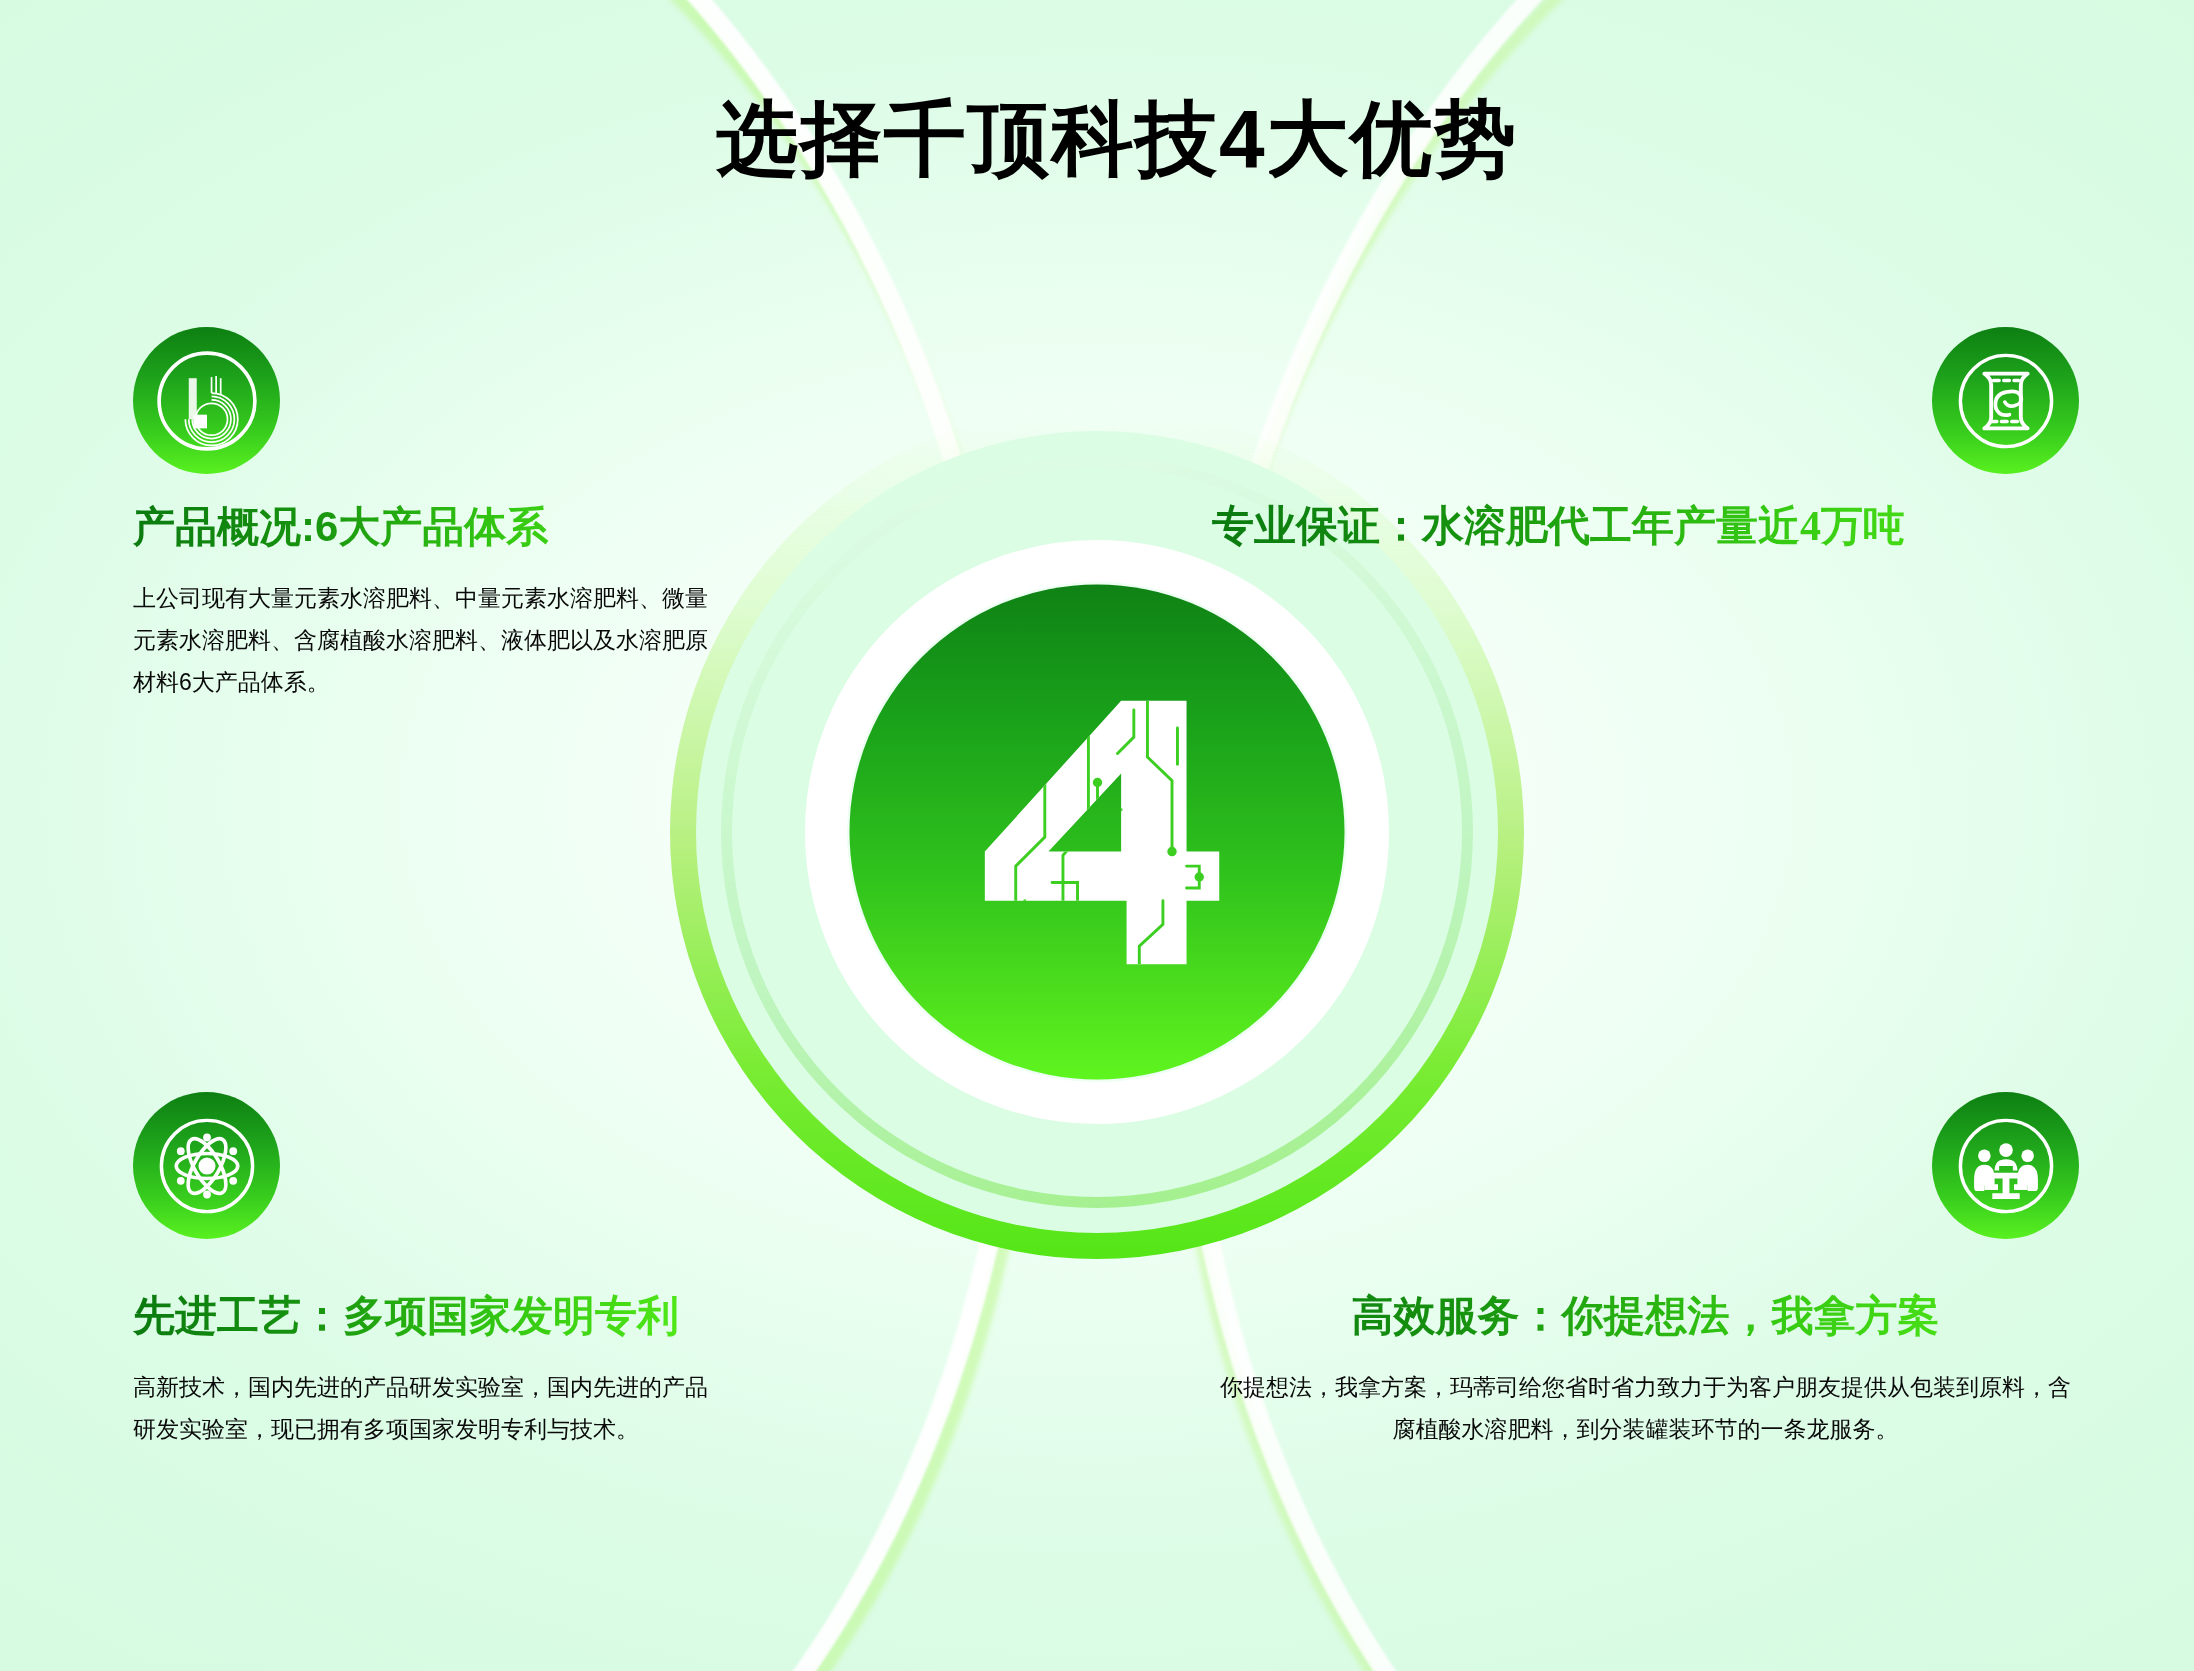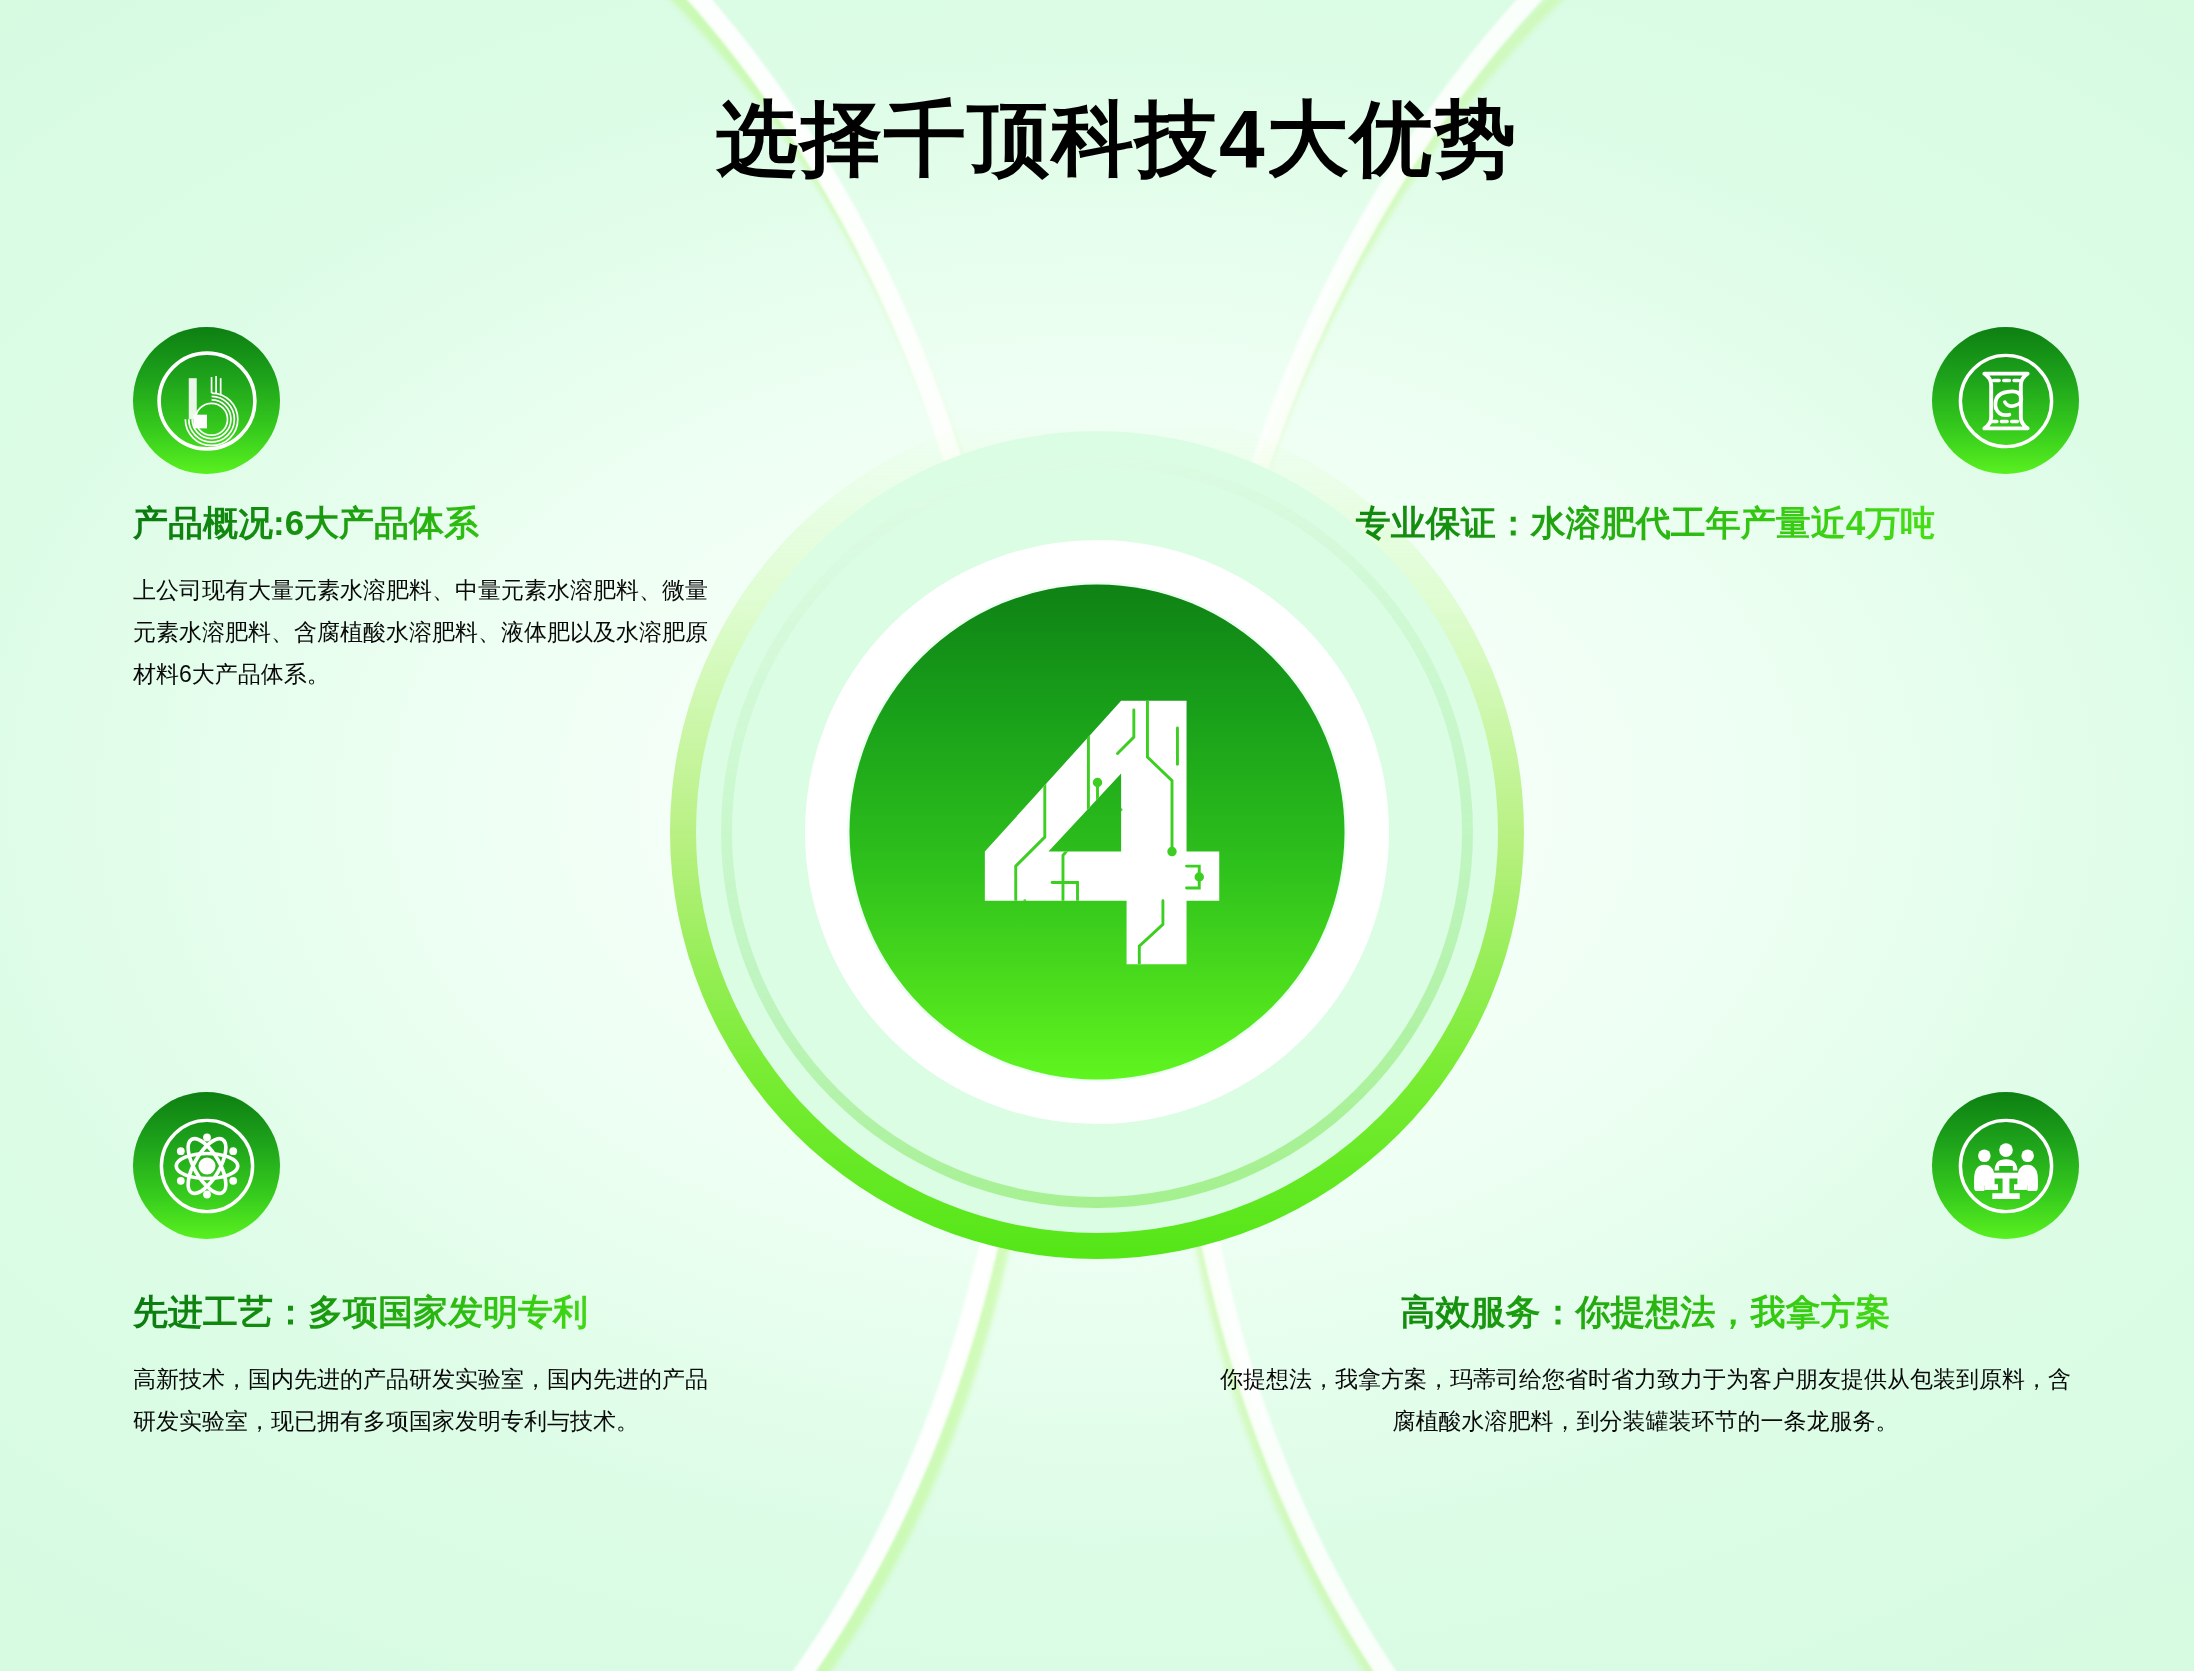--- a/index.html
+++ b/index.html
@@ -143,21 +143,21 @@
   .feature { position:absolute; width:588px; }
   .feature .icon-badge {
     width:147px; height:147px; border-radius:50%;
     background:linear-gradient(180deg,#0d7f12 0%,#1ea31b 35%,#36cb1d 70%,#59f020 100%);
     display:flex; align-items:center; justify-content:center;
     position:relative;
   }
   .icon-badge svg { width:114px; height:114px; display:block; }
 
   .feature h2 {
-    font-size:35px;
+    font-size:42px;
     font-weight:bold;
     line-height:1.12;
     white-space:nowrap;
     background:linear-gradient(100deg,#0b7a10 0%,#16910f 28%,#33c612 62%,#56f019 100%);
     -webkit-background-clip:text;
     background-clip:text;
     color:transparent;
     -webkit-text-fill-color:transparent;
     text-shadow:none;
     margin-bottom:15px;
@@ -167,21 +167,21 @@
     line-height:1.82;
     color:#0a0a0a;
     font-weight:500;
     margin-top:28px;
   }
 
   
   #feat-tl { left:133px;  top:327px;  }
   #feat-tl h2 { margin-top:29px; }
 
-  #feat-tr { left:1190px; top:327px; text-align:center; }
+  #feat-tr { left:1190px; top:327px; text-align:left;font-family:Liberation Serif, serif; }
   #feat-tr .icon-badge { margin-left:auto; }
   #feat-tr h2 { margin-top:29px; }
 
   #feat-bl { left:133px;  top:1092px; }
   #feat-bl h2 { margin-top:53px; }
 
   #feat-br { left:1190px; top:1092px; text-align:center; }
   #feat-br .icon-badge { margin-left:auto; }
   #feat-br h2 { margin-top:53px; }
 

